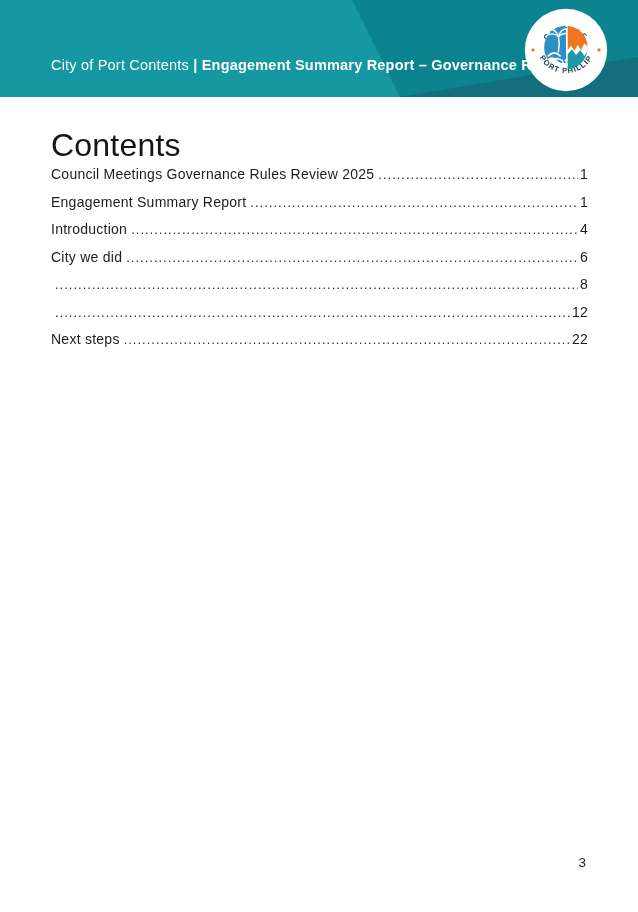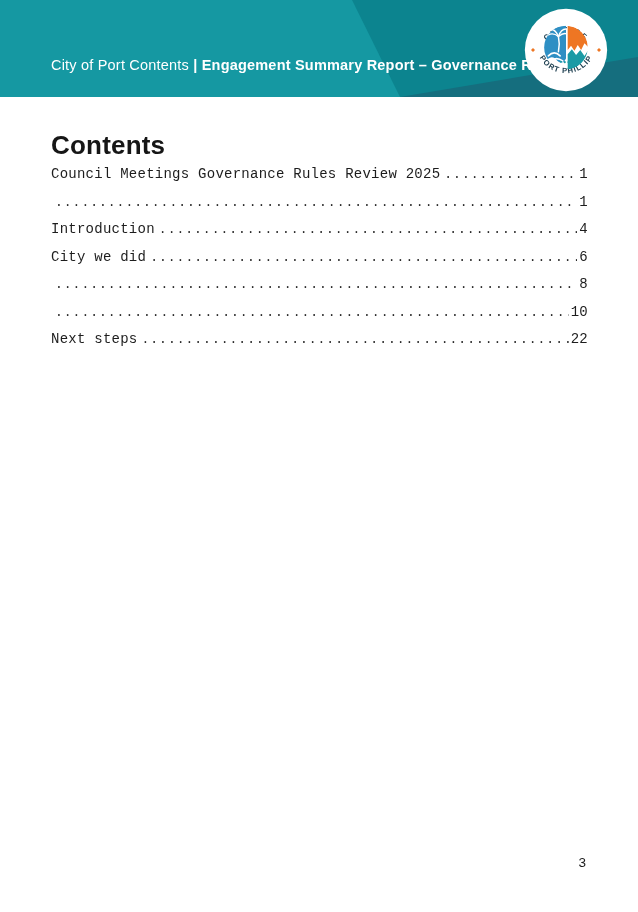--- a/index.html
+++ b/index.html
@@ -32,27 +32,27 @@
   
   .logo-wrap {
     position: absolute; left: 524px; top: 8px; width: 84px; height: 84px;
   }
   .logo-wrap svg { width: 100%; height: 100%; display: block; }
 
   
   .content { position: absolute; left: 0; top: 97px; width: 638px; padding: 0 50px 0 51px; }
   .contents-heading {
     margin: 33px 0 1px 0;
-    font-size: 26px; line-height: 30px; font-weight: 700; color: #161616;
+    font-size: 32px; line-height: 30px; font-weight: 400; color: #161616;
     letter-spacing: 0.2px;
   }
   .toc-row {
     display: flex; align-items: flex-start;
     line-height: 27.5px; height: 27.5px;
-    font-size: 14px; color: var(--text); letter-spacing: 0.25px; font-family: Liberation Mono, monospace;
+    font-size: 14px; color: var(--text); letter-spacing: 0.25px;
   }
   .toc-label { white-space: nowrap; flex: 0 0 auto; }
   .toc-leader {
     flex: 1 1 auto; min-width: 0; overflow: hidden; white-space: nowrap;
     margin: 0 2px 0 4px; font-size: 13px; letter-spacing: 1px; color: #2b2b2b;
   }
   .toc-page { flex: 0 0 auto; white-space: nowrap; }
 
   
   .footer-page-number {
@@ -124,40 +124,41 @@
   <div class="content">
     <h1 class="contents-heading">Contents</h1>
 
     <div class="toc">
       <div class="toc-row">
         <span class="toc-label">Council Meetings Governance Rules Review 2025</span>
         <span class="toc-leader">....................................................................................................................................................................................................................................................................</span>
         <span class="toc-page">1</span>
       </div>
       <div class="toc-row">
+        <span class="toc-label">Engagement Summary Report</span>
         <span class="toc-leader">....................................................................................................................................................................................................................................................................</span>
         <span class="toc-page">1</span>
       </div>
       <div class="toc-row">
         <span class="toc-label">Introduction</span>
         <span class="toc-leader">....................................................................................................................................................................................................................................................................</span>
         <span class="toc-page">4</span>
       </div>
       <div class="toc-row">
         <span class="toc-label">City we did</span>
         <span class="toc-leader">....................................................................................................................................................................................................................................................................</span>
         <span class="toc-page">6</span>
       </div>
       <div class="toc-row">
         <span class="toc-leader">....................................................................................................................................................................................................................................................................</span>
         <span class="toc-page">8</span>
       </div>
       <div class="toc-row">
         <span class="toc-leader">....................................................................................................................................................................................................................................................................</span>
-        <span class="toc-page">10</span>
+        <span class="toc-page">12</span>
       </div>
       <div class="toc-row">
         <span class="toc-label">Next steps</span>
         <span class="toc-leader">....................................................................................................................................................................................................................................................................</span>
         <span class="toc-page">22</span>
       </div>
     </div>
   </div>
 
   <div class="footer-page-number">3</div>

